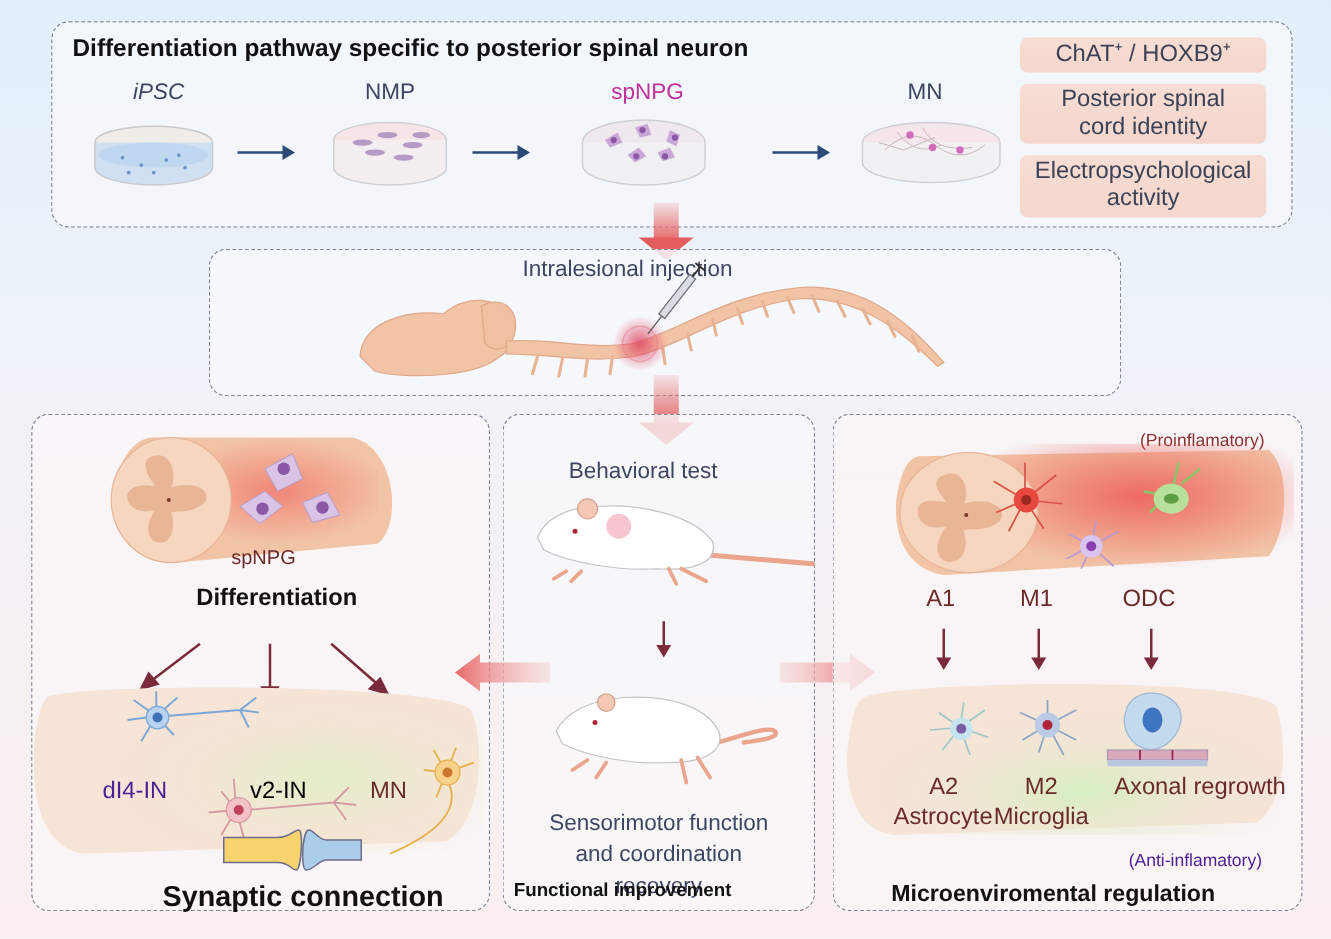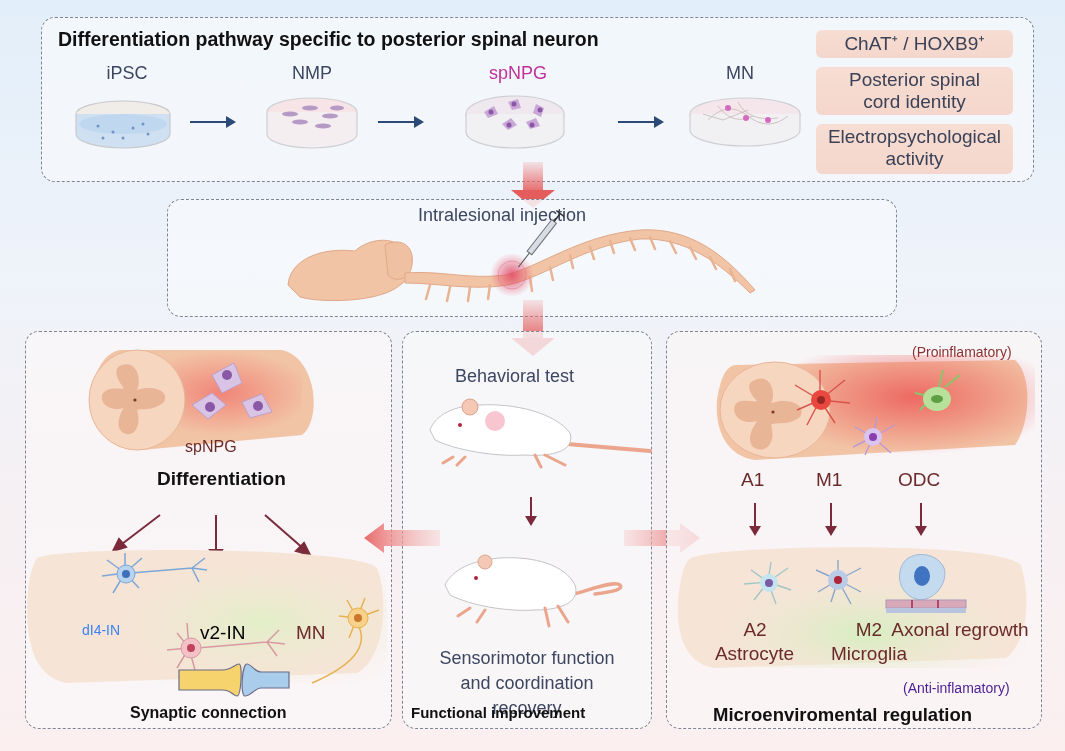--- a/index.html
+++ b/index.html
@@ -52,21 +52,21 @@
   }
   .dish { position: absolute; }
   svg { overflow: visible; }
 </style>
 </head>
 <body>
 
 <div class="box top-box"></div>
 <div class="abs title-bold" style="left:58px;top:28px;font-size:19.5px;">Differentiation pathway specific to posterior spinal neuron</div>
 
-<div class="abs label" style="left:97px;top:63px;width:60px;text-align:center;font-size:18px;">iPSC</div>
+<div class="abs label" style="left:97px;top:63px;width:60px;text-align:center;font-size:18px;font-style:italic;">iPSC</div>
 <div class="abs label" style="left:282px;top:63px;width:60px;text-align:center;font-size:18px;">NMP</div>
 <div class="abs" style="left:478px;top:63px;width:80px;text-align:center;font-size:18px;color:#c0319a;">spNPG</div>
 <div class="abs label" style="left:710px;top:63px;width:60px;text-align:center;font-size:18px;">MN</div>
 
 <svg class="dish" style="left:73px;top:96px;" width="100" height="60">
   <ellipse cx="50" cy="18" rx="47" ry="13" fill="#f0ece8" stroke="#c9c9cc" stroke-width="1.2"></ellipse>
   <path d="M3 18 V38 A47 14 0 0 0 97 38 V18" fill="#cfe0f2" stroke="#c9c9cc" stroke-width="1.2"></path>
   <ellipse cx="50" cy="28" rx="44" ry="10" fill="#bcd4ef" opacity="0.8"></ellipse>
   <g fill="#6e94c6">
       <circle cx="25" cy="30" r="1.5"></circle>
@@ -249,29 +249,29 @@
     </g>
   <circle cx="164" cy="110" r="10" fill="#f2c2c6" stroke="#d79aa3"></circle>
     <circle cx="164" cy="110" r="4" fill="#c0435c"></circle>
 
   <g stroke="#e7b150" stroke-width="1.5" fill="none">
       <path d="M330 80 L312 78 M330 80 L320 62 M330 80 L338 60 M330 80 L352 72 M330 80 L322 100 M330 85 C345 110 320 130 285 145"></path>
     </g>
   <circle cx="331" cy="80" r="10" fill="#f8d28a" stroke="#e7b150"></circle>
     <circle cx="331" cy="80" r="4" fill="#c9772c"></circle>
 </svg>
-<div class="abs dark-red-label" style="left:82px;top:622px;font-size:14px;color:#3b82f6;">dI4-IN</div>
+<div class="abs dark-red-label" style="left:82px;top:622px;font-size:19px;color:#4c1d95;">dI4-IN</div>
 <div class="abs dark-red-label" style="left:200px;top:622px;font-size:19px;color:#000000;">v2-IN</div>
 <div class="abs dark-red-label" style="left:296px;top:622px;font-size:19px;color:#6b2a2a;">MN</div>
 
 <svg class="abs" style="left:177px;top:664px;" width="115" height="32">
   <path d="M2 6 H45 C55 6 58 0 62 0 C66 0 64 32 60 32 C56 32 55 26 45 26 H2 Z" fill="#f6d36c" stroke="#6b6d8a" stroke-width="1.2"></path>
   <path d="M112 8 H84 C78 8 74 0 70 0 C65 0 63 32 68 32 C74 32 78 24 84 24 H112 Z" fill="#a9cdea" stroke="#6b6d8a" stroke-width="1.2"></path>
 </svg>
-<div class="abs title-bold" style="left:130px;top:704px;font-size:16px;">Synaptic connection</div>
+<div class="abs title-bold" style="left:130px;top:704px;font-size:23px;">Synaptic connection</div>
 
 <div class="box mid-box"></div>
 <div class="abs label" style="left:455px;top:366px;font-size:18px;">Behavioral test</div>
 
 <svg class="abs" style="left:425px;top:395px;" width="230" height="75">
   <path d="M130 48 L225 56" stroke="#eaa58c" stroke-width="4" stroke-linecap="round"></path>
   <path d="M5 35 C10 20 30 10 55 10 C90 8 130 18 145 38 C150 55 130 62 100 60 C70 62 30 55 10 45 Z" fill="#fff" stroke="#c4c4c8" stroke-width="1"></path>
   <circle cx="45" cy="12" r="8" fill="#f4c8b5" stroke="#d8a590"></circle>
   <circle cx="35" cy="30" r="2" fill="#b0243a"></circle>
   <circle cx="70" cy="26" r="10" fill="#f4a0b0" opacity="0.6"></circle>
@@ -387,21 +387,21 @@
       <line x1="262" y1="60" x2="262" y2="68"></line>
     </g>
 </svg>
 
 <div class="abs dark-red-label" style="left:720px;top:618px;width:70px;text-align:center;font-size:19px;line-height:24px;color:#6b2a2a;">
   <div>A2</div>
 </div>
 <div class="abs dark-red-label" style="left:697px;top:642px;width:115px;text-align:center;font-size:19px;line-height:24px;color:#6b2a2a;">
   <div>Astrocyte</div>
 </div>
-<div class="abs dark-red-label" style="left:788px;top:618px;width:90px;text-align:center;font-size:19px;line-height:24px;color:#6b2a2a;margin-left:36px;">
+<div class="abs dark-red-label" style="left:788px;top:618px;width:90px;text-align:center;font-size:19px;line-height:24px;color:#6b2a2a;">
   <div>M2</div>
   <div>Microglia</div>
 </div>
 <div class="abs dark-red-label" style="left:885px;top:618px;width:150px;text-align:center;font-size:19px;line-height:24px;color:#6b2a2a;">
   <div>Axonal regrowth</div>
 </div>
 
 <div class="abs" style="left:903px;top:680px;font-size:14px;color:#4c1d95;">(Anti-inflamatory)</div>
 <div class="abs title-bold" style="left:713px;top:704px;font-size:18.5px;">Microenviromental regulation</div>
 

